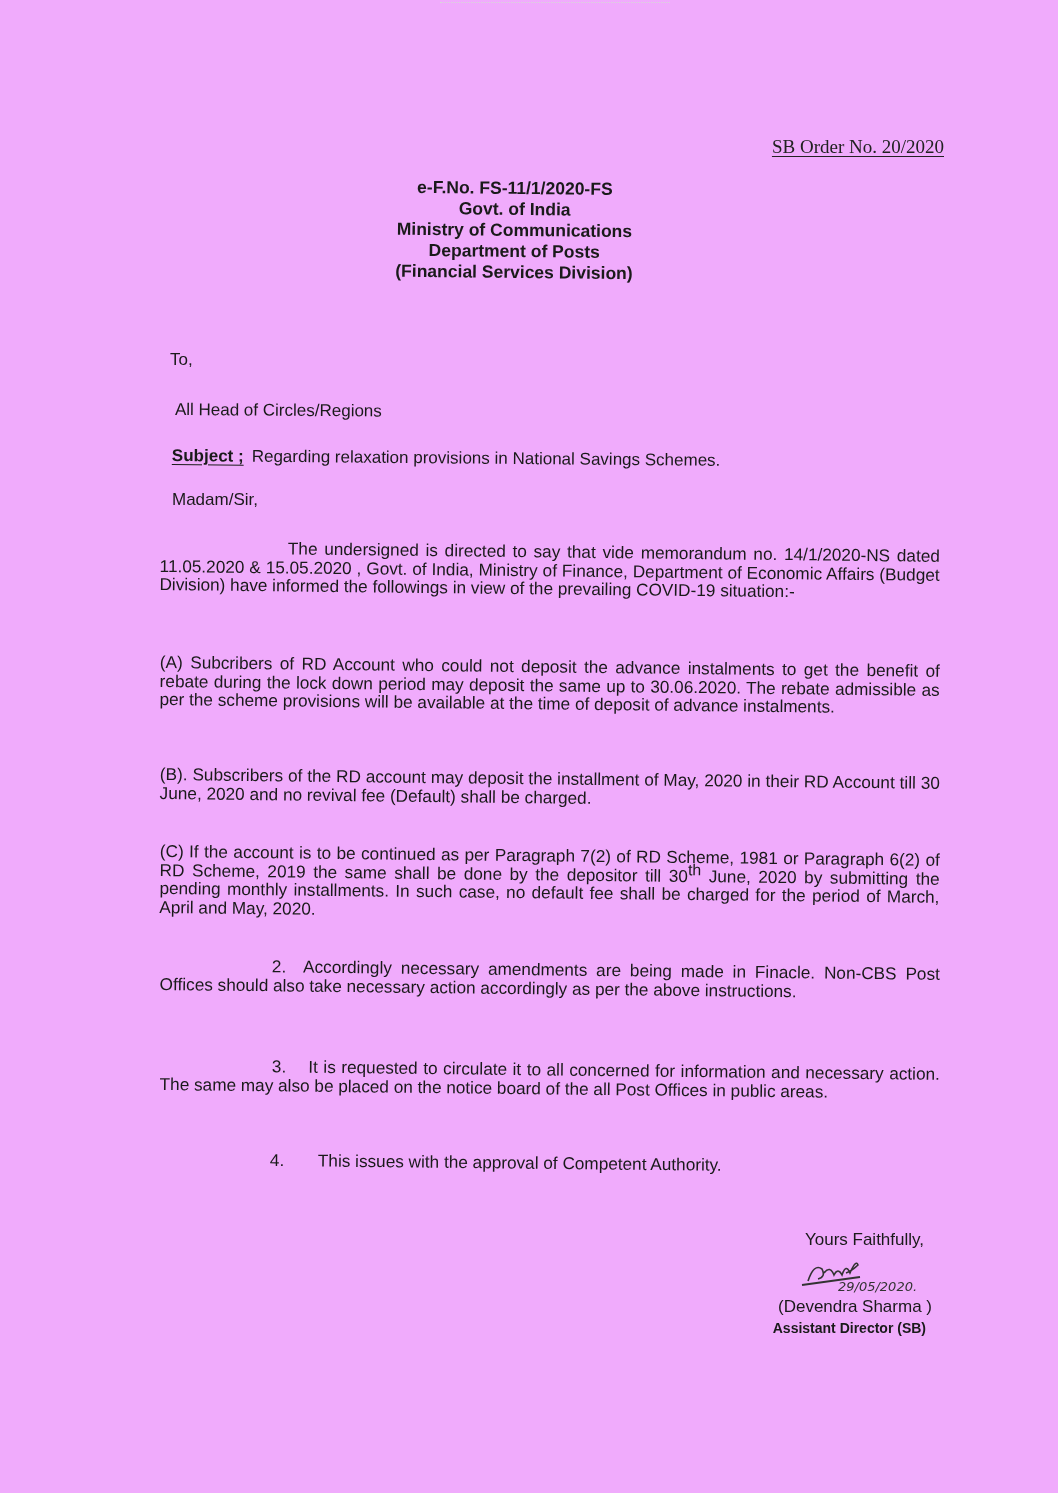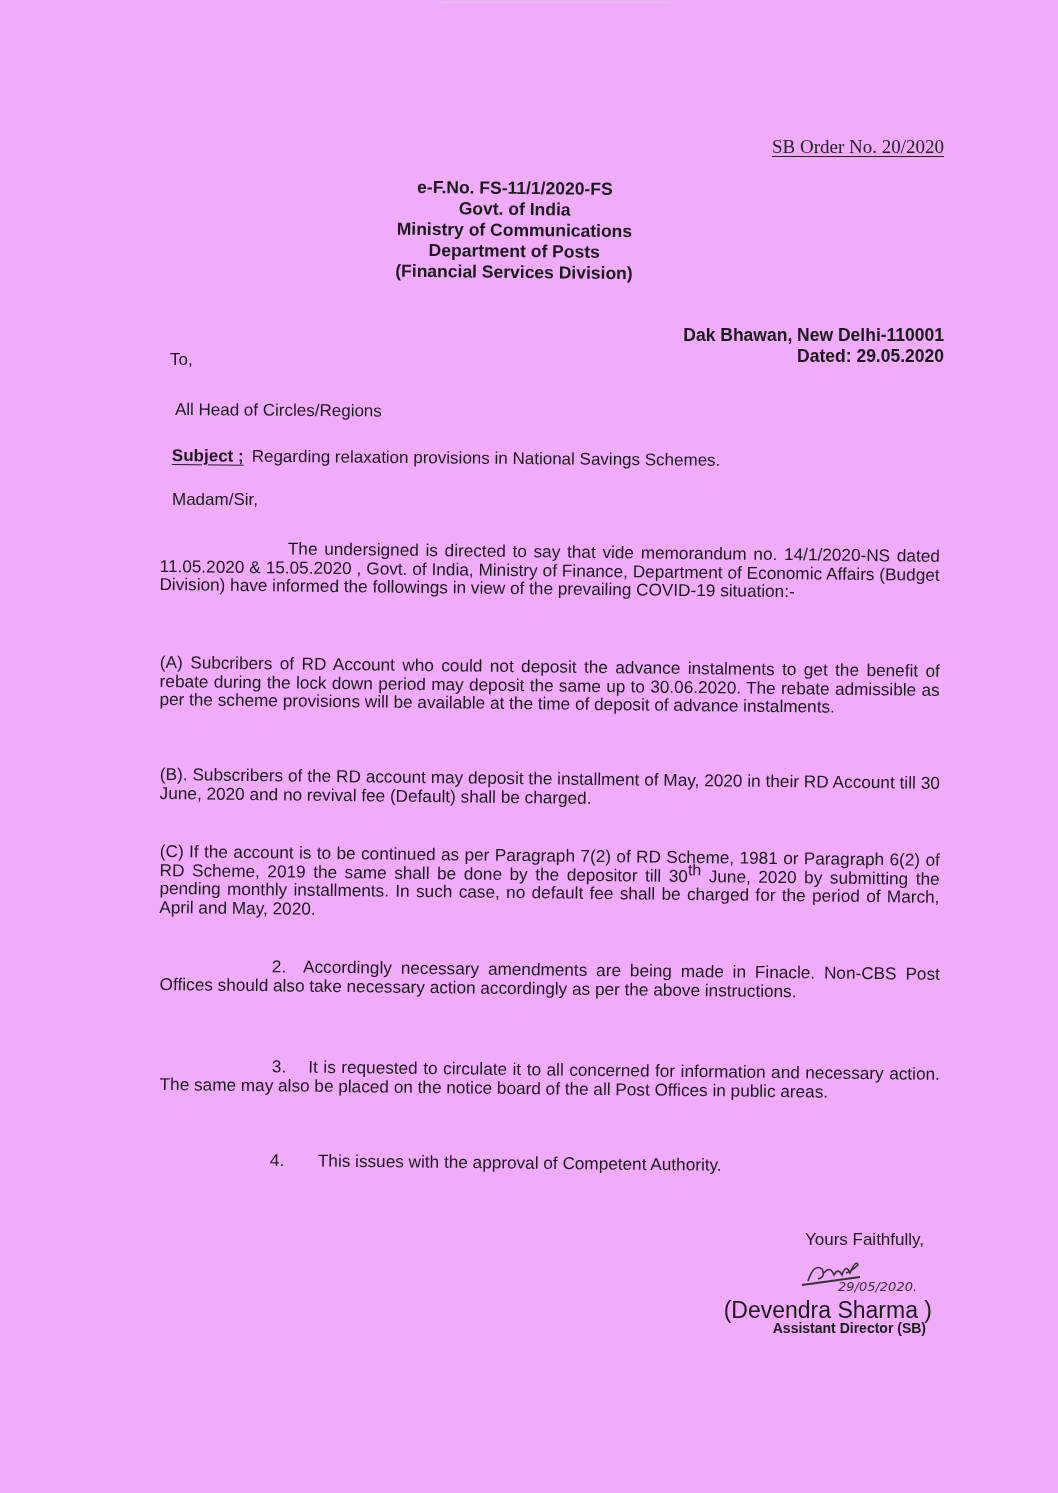--- a/index.html
+++ b/index.html
@@ -39,45 +39,41 @@
     .para.p-a { top: 653px; }
     .para.p-b { top: 765px; }
     .para.p-c { top: 842px; }
     .para.p-2 { top: 956px; }
     .para.p-3 { top: 1056px; }
     .item4 { left: 270px; top: 1150px; font-size: 17.2px; transform: rotate(0.6deg); transform-origin: left top; }
     .item4 .num { display: inline-block; width: 48px; }
     sup { font-size: 16px; line-height: 0; }
     .closing { right: 134px; top: 1230px; font-size: 17px; }
     .signature { left: 800px; top: 1255px; width: 160px; height: 42px; }
-    .signer-name { right: 126px; top: 1297px; font-size: 23px; text-align: right; }
+    .signer-name { right: 126px; top: 1297px; font-size: 17px; text-align: right; }
     .signer-title { right: 132px; top: 1320px; font-size: 14px; font-weight: bold; }
     .scan-mark { left: 440px; top: 2px; width: 230px; height: 4px; border-top: 1px dotted #d8d8d8; }
   </style>
 </head>
 <body>
 
 <div class="page">
 
   <div class="abs scan-mark"></div>
 
   <div class="abs order-no">SB Order No. 20/2020</div>
 
   <div class="abs header-block">
     <div>e-F.No. FS-11/1/2020-FS</div>
     <div>Govt. of India</div>
     <div>Ministry of Communications</div>
     <div>Department of Posts</div>
     <div>(Financial Services Division)</div>
   </div>
 
-  <div class="abs addr-block">
-    <div>Dak Bhawan, New Delhi-110001</div>
-    <div>Dated: 29.05.2020</div>
-  </div>
 
   <div class="abs to">To,</div>
   <div class="abs recipient">All Head of Circles/Regions</div>
 
   <div class="abs subject">
     <span class="label">Subject ;</span><span>Regarding relaxation provisions in National Savings Schemes.</span>
   </div>
 
   <div class="abs salutation">Madam/Sir,</div>
 

